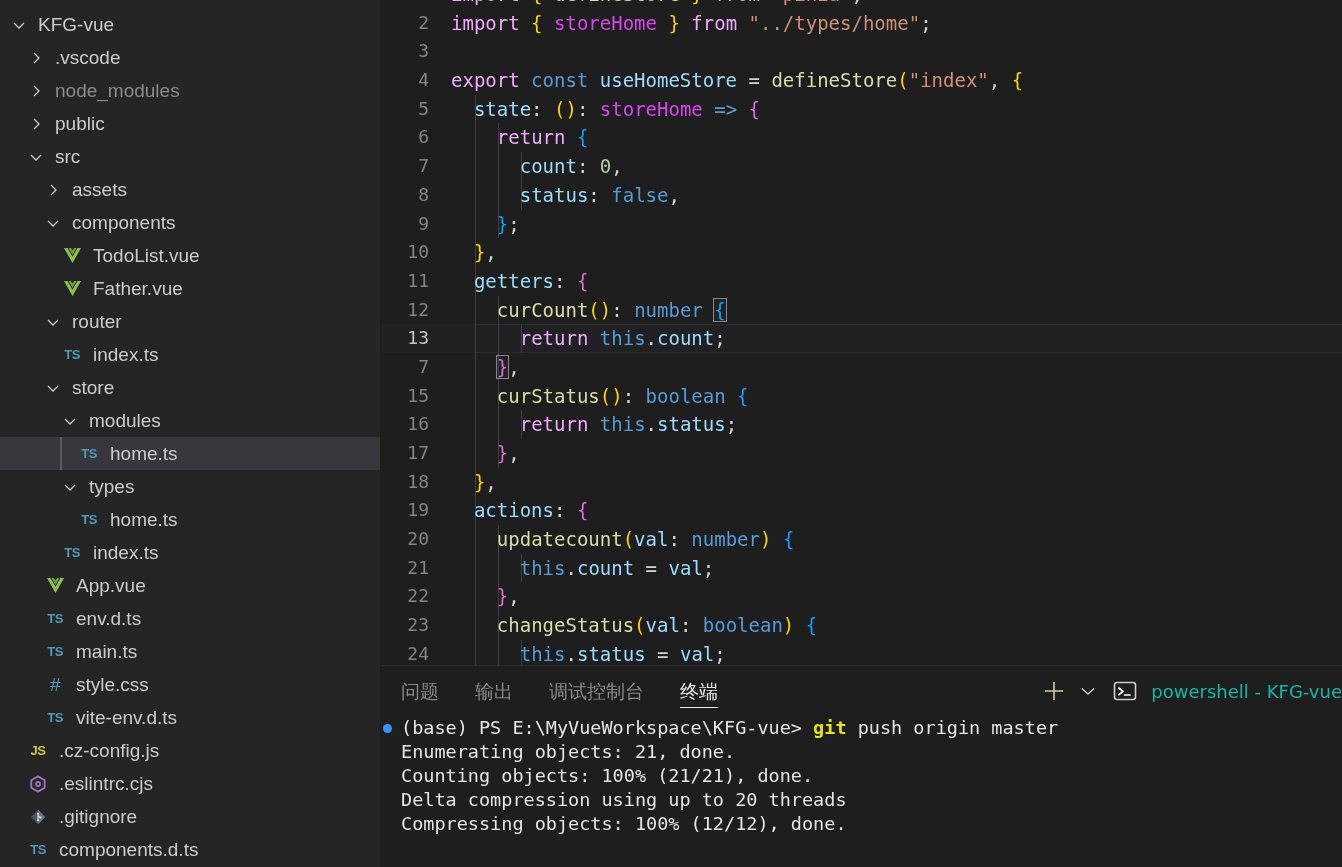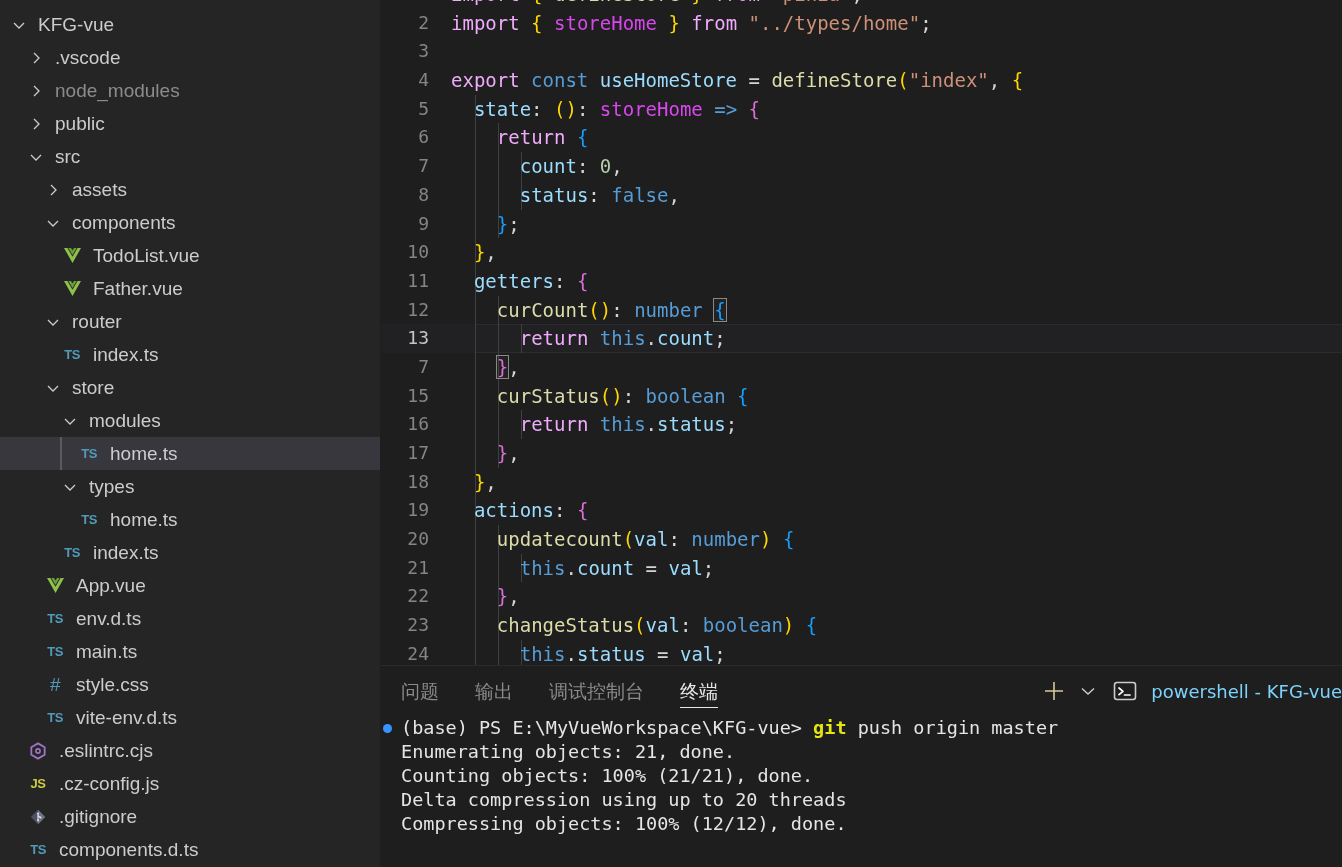--- a/index.html
+++ b/index.html
@@ -130,21 +130,21 @@
   }
   .panel-actions {
     position: absolute; right: 0; top: 0; height: 50px;
     display: flex; align-items: center; gap: 0px; padding-right: 0px;
   }
   .pa-btn {
     width: 34px; height: 34px; display: flex; align-items: center;
     justify-content: center; cursor: pointer;
   }
   .term-name {
-    font-size: 18px; color: #7dd3fc; margin-left: 6px;
+    font-size: 18px; color: #14b8a6; margin-left: 6px;
     white-space: nowrap; font-family: "DejaVu Sans", sans-serif;
   }
   .term-body {
     position: relative; padding: 0 0 0 20px;
     font-family: "DejaVu Sans Mono", monospace;
     font-size: 18.5px; line-height: 24px; color: #cccccc;
   }
   .tline { white-space: pre; position: relative; height: 24px; }
   .tdot {
     position: absolute; left: -18px; top: 8px;
@@ -329,33 +329,33 @@
           <span class="fi css">#</span>
           <span class="lbl">style.css</span>
         </div>
         <div class="row">
           <span style="display:inline-block;width:42px"></span>
           <span class="fi ts">TS</span>
           <span class="lbl">vite-env.d.ts</span>
         </div>
         <div class="row">
           <span style="display:inline-block;width:25px"></span>
+          <span class="fi js">JS</span>
+          <span class="lbl">.cz-config.js</span>
+        </div>
+        <div class="row">
+          <span style="display:inline-block;width:25px"></span>
           <span class="fi eslint-ico">
             <svg width="18" height="18" viewBox="0 0 20 20">
               <path d="M10 1.5 L17.4 5.75 L17.4 14.25 L10 18.5 L2.6 14.25 L2.6 5.75 Z" fill="none" stroke="#a074c4" stroke-width="2"></path>
               <circle cx="10" cy="10" r="3.2" fill="#a074c4"></circle>
               <circle cx="10" cy="10" r="1.4" fill="#252526"></circle>
             </svg>
           </span>
           <span class="lbl">.eslintrc.cjs</span>
-        </div>
-        <div class="row">
-          <span style="display:inline-block;width:25px"></span>
-          <span class="fi js">JS</span>
-          <span class="lbl">.cz-config.js</span>
         </div>
         <div class="row">
           <span style="display:inline-block;width:25px"></span>
           <span class="fi git-ico">
             <svg width="18" height="18" viewBox="0 0 20 20">
               <path d="M10 2 L18 10 L10 18 L2 10 Z" fill="#4b5263"></path>
               <path d="M10 2 L18 10 L10 18 Z" fill="#6b7380"></path>
               <path d="M10 6.5 V13.5 M10 8.5 L12.6 10.6" stroke="#dfe3e8" stroke-width="1.25" fill="none"></path>
               <circle cx="10" cy="6.1" r="1.1" fill="#dfe3e8"></circle>
               <circle cx="10" cy="13.8" r="1.1" fill="#dfe3e8"></circle>

